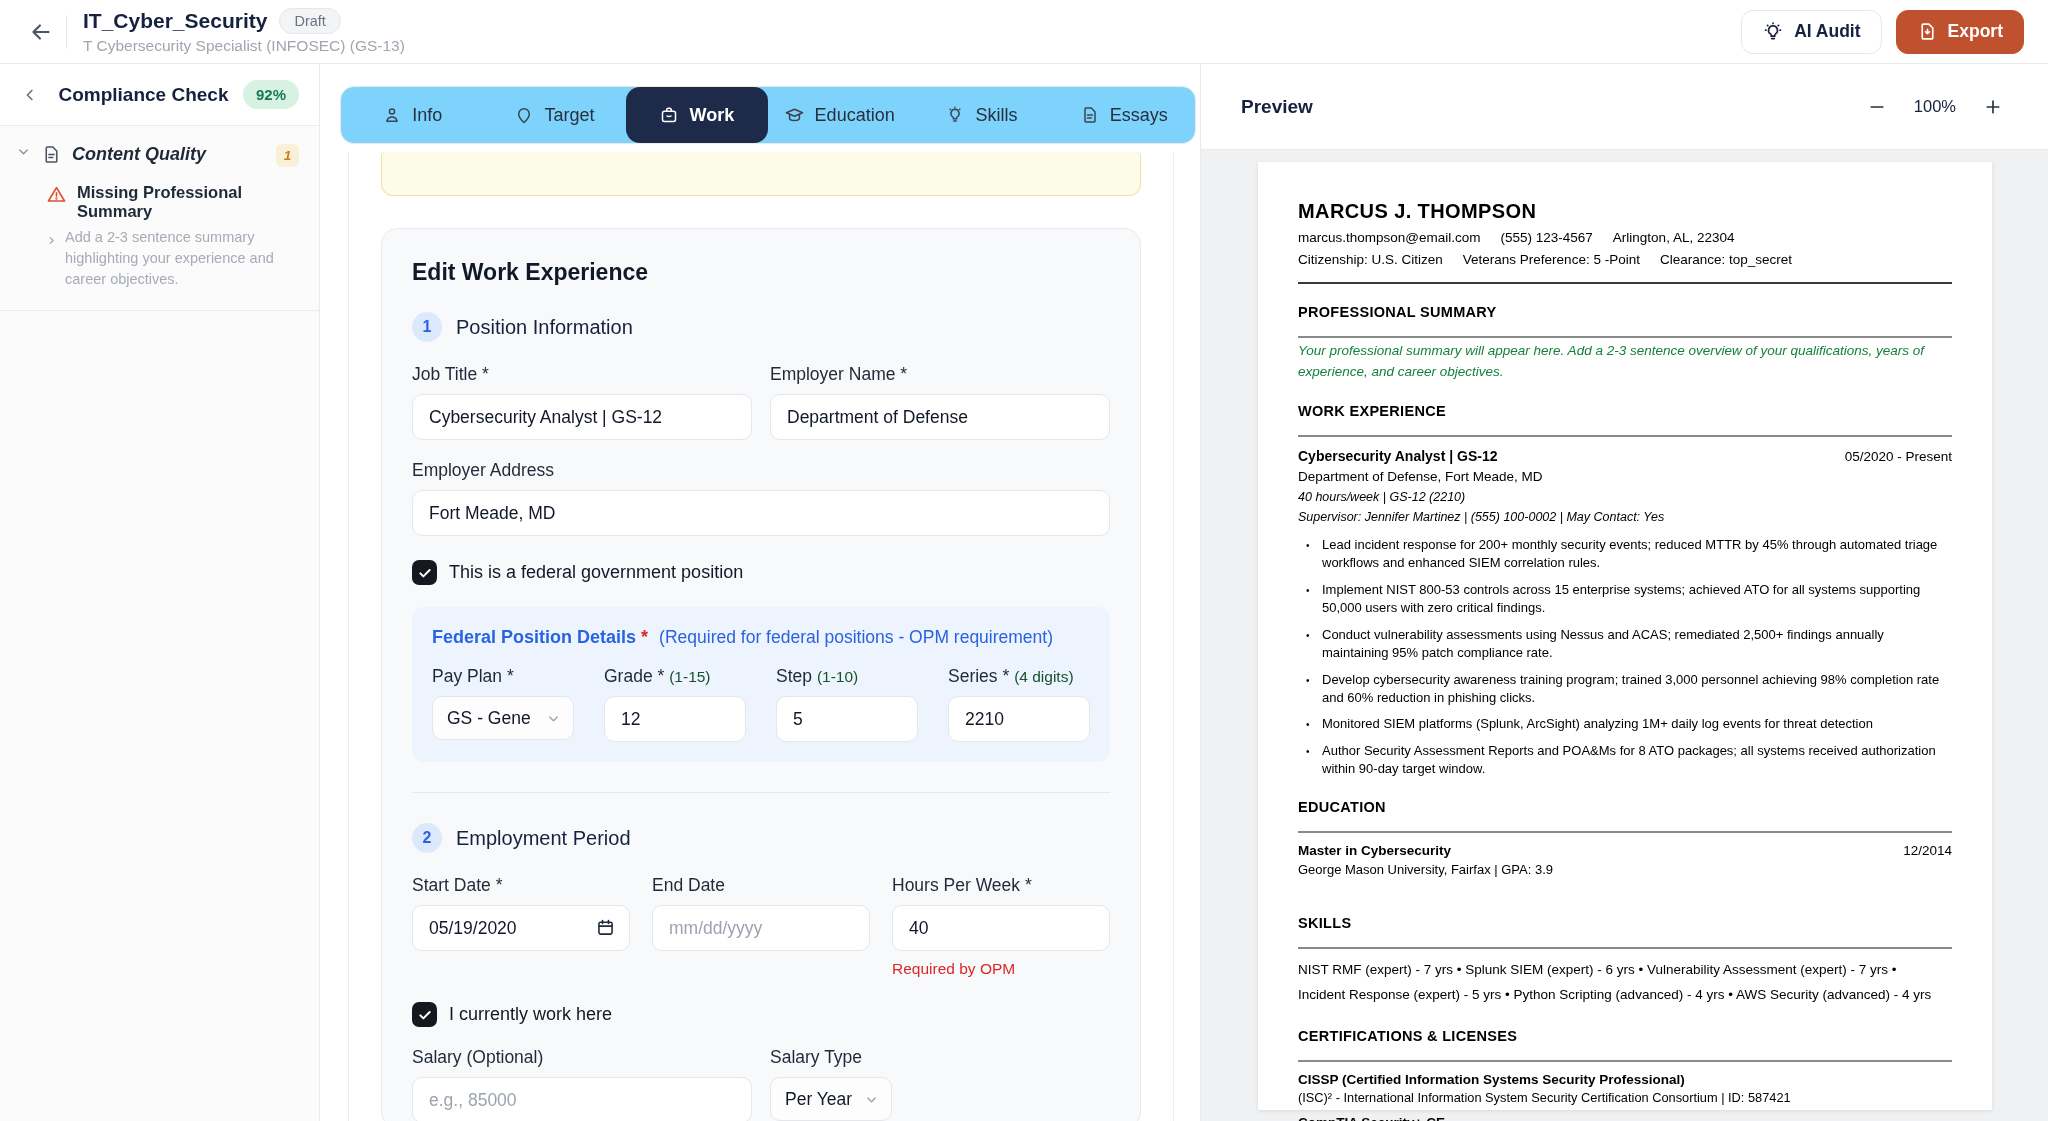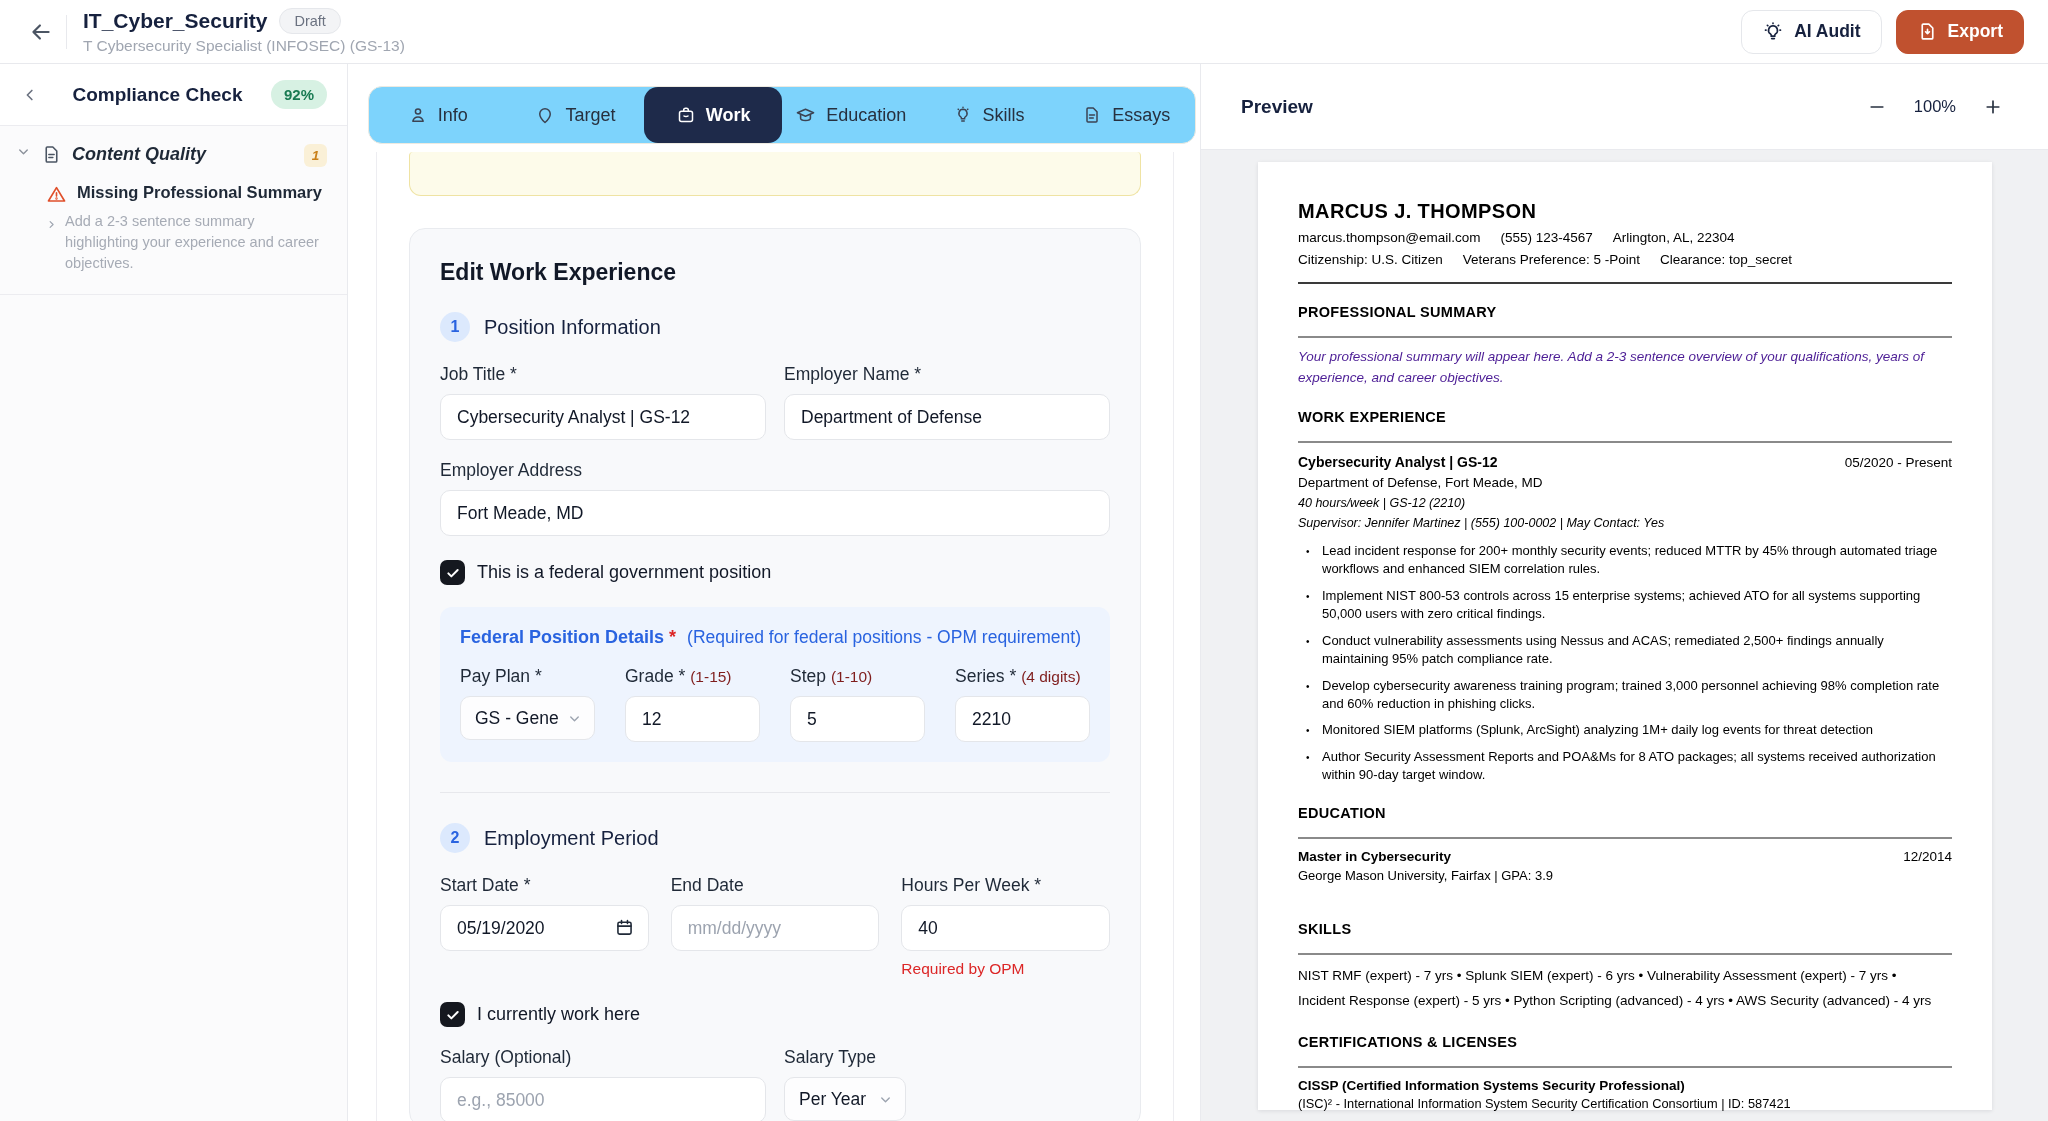--- a/index.html
+++ b/index.html
@@ -21,21 +21,21 @@
   .header-spacer { flex:1; }
   .btn { display:flex; align-items:center; gap:10px; border-radius:12px; font-size:17.5px;
     font-weight:bold; padding:0 20px; height:44px; cursor:pointer; }
   .btn-outline { background:#fff; border:1px solid #e5e7eb; color:#16213e; }
   .btn-export { background:#c0512f; border:1px solid #c0512f; color:#fff; margin-left:14px; }
 
   
   .main { display:flex; height:1057px; }
 
   
-  .sidebar { width:348px; background:#fbfbfc; border-right:1px solid #e9eaee; flex-shrink:0; }
+  .sidebar { width:320px; background:#fbfbfc; border-right:1px solid #e9eaee; flex-shrink:0; }
   .sb-head { height:62px; display:flex; align-items:center; padding:0 20px 0 16px;
     border-bottom:1px solid #ececf0; background:#fff; }
   .sb-collapse { border:none; background:transparent; color:#6b7280; cursor:pointer;
     width:28px; height:28px; display:flex; align-items:center; justify-content:center; }
   .sb-title { flex:1; text-align:center; font-size:19px; font-weight:bold; color:#16213e; }
   .score-badge { background:#d7f1e3; color:#187a52; font-size:15px; font-weight:bold;
     border-radius:999px; padding:6px 13px; }
   .sb-section { display:flex; gap:10px; padding:18px 20px 14px 16px;font-style:italic; }
   .sb-chevron { color:#8b919b; display:flex; }
   .sb-doc-icon { color:#4b5563; display:flex; }
@@ -70,21 +70,21 @@
 
   .form-card { margin-top:32px; background:#f8f9fb; border:1px solid #e9ebef;
     border-radius:16px; padding:30px; height:900px; }
   .form-title { font-size:23px; font-weight:bold; color:#111827; }
   .step-row { display:flex; align-items:center; gap:14px; margin-top:26px; }
   .step-num { width:30px; height:30px; border-radius:50%; background:#dce9fd; color:#2963e0;
     font-size:16px; font-weight:bold; display:flex; align-items:center; justify-content:center; }
   .step-label { font-size:20px; font-weight:500; color:#16213e; }
   .grid2 { display:grid; grid-template-columns:1fr 1fr; gap:18px; margin-top:22px; }
   .field label { display:block; font-size:17.5px; font-weight:500; color:#1f2937; margin-bottom:9px; }
-  .field label .hint { font-weight:normal; color:#7f1d1d; font-size:15.5px; }
+  .field label .hint { font-weight:normal; color:#14532d; font-size:15.5px; }
   .tinput { width:100%; height:46px; background:#fff; border:1px solid #e4e6ea; border-radius:10px;
     padding:0 16px; font-size:17.5px; color:#111827; font-family:inherit; outline:none; }
   .tinput::placeholder { color:#9ca3af; }
   .mt20 { margin-top:20px; }
   .date-wrap { position:relative; }
   .date-wrap .cal { position:absolute; right:14px; top:12px; color:#1f2937; }
 
   .check-row { display:flex; align-items:center; gap:12px; margin-top:24px; cursor:pointer; }
   .checkbox { width:25px; height:25px; background:#15181f; border-radius:7px; color:#fff;
     display:flex; align-items:center; justify-content:center; flex-shrink:0; }
@@ -120,21 +120,21 @@
 
   
   .page { width:734px; height:948px; background:#fff; box-shadow:0 1px 4px rgba(20,24,40,.10);
     padding:38px 40px; color:#000; }
   .r-name { font-size:20px; font-weight:bold; letter-spacing:.4px; }
   .r-line { font-size:13.5px; margin-top:7px; }
   .r-line span { margin-right:20px; }
   .r-hr { border:none; border-top:2px solid #3a3a3a; margin-top:15px; }
   .r-h2 { font-size:14.5px; font-weight:bold; letter-spacing:.3px; margin-top:20px;
     border-bottom:2px solid #8a8a8a; padding-bottom:16px; }
-  .r-placeholder { font-size:13.5px; font-style:italic; color:#4c1d95; line-height:1.55; margin-top:9px; }
+  .r-placeholder { font-size:13.5px; font-style:italic; color:#15803d; line-height:1.55; margin-top:3px; }
   .r-jobrow { display:flex; justify-content:space-between; align-items:baseline; margin-top:11px; }
   .r-jobtitle { font-size:14px; font-weight:bold; }
   .r-dates { font-size:13.5px; }
   .r-employer { font-size:13.5px; margin-top:5px; }
   .r-meta { font-size:12.5px; font-style:italic; margin-top:6px; }
   .r-bullets { list-style:none; margin-top:12px; }
   .r-bullets li { font-size:13px; line-height:1.42; padding-left:24px; position:relative; margin-bottom:8px; }
   .r-bullets li::before { content:"•"; position:absolute; left:8px; font-size:10px; top:3px; }
   .r-degrow { display:flex; justify-content:space-between; align-items:baseline; margin-top:10px; }
   .r-degree { font-size:13.5px; font-weight:bold; }

